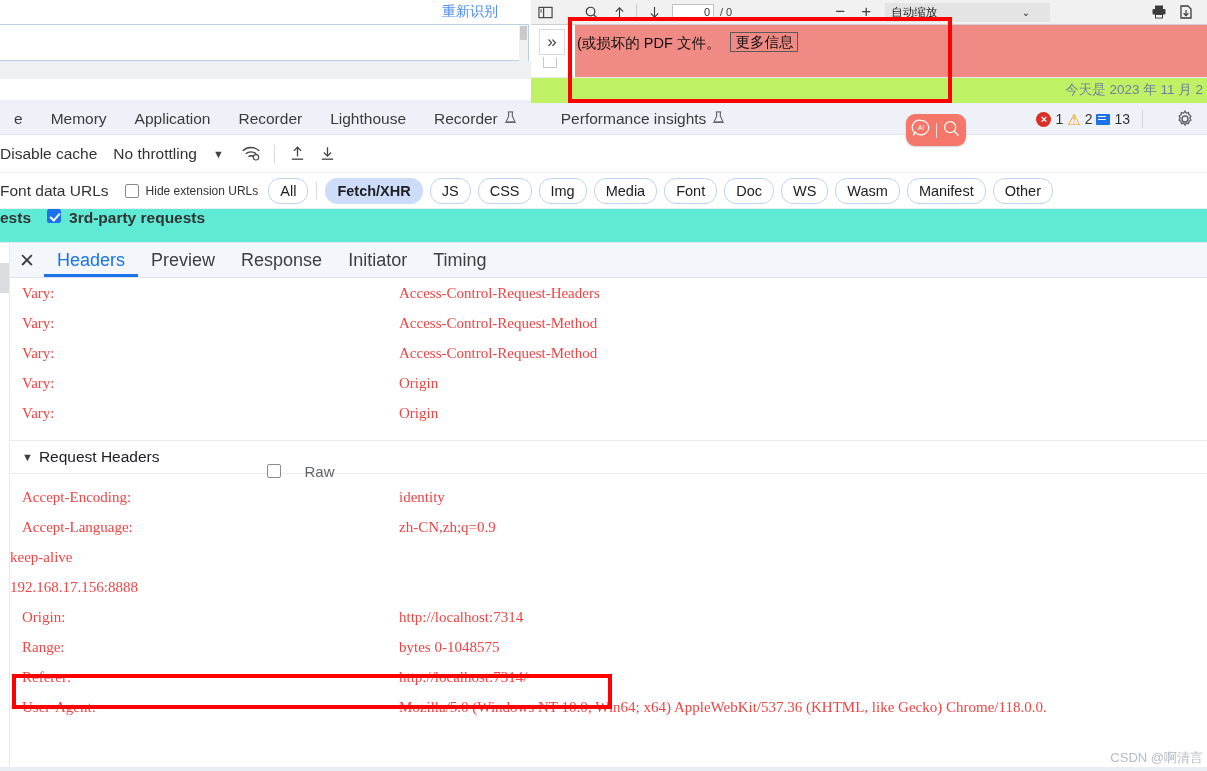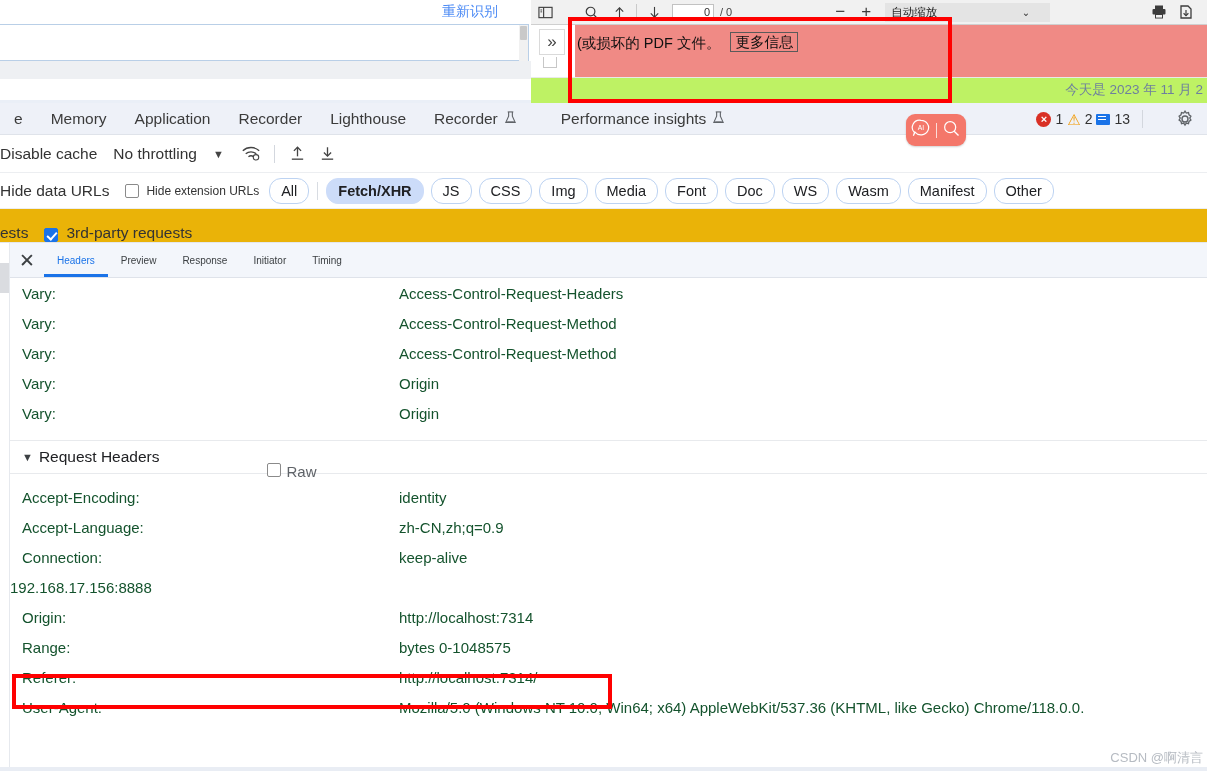--- a/index.html
+++ b/index.html
@@ -193,22 +193,23 @@
   .chip {
     border: 1px solid #bdd3f2; border-radius: 12px; height: 26px;
     display: flex; align-items: center; padding: 0 11px;
     font-size: 14.5px; color: #202124; margin-right: 7px; white-space: nowrap;
     background: #fff;
   }
   .chip.sel { background: #ccdcf9; border-color: #ccdcf9; font-weight: 600; }
   .chip-sep { width: 1px; height: 18px; background: #d8dce2; margin: 0 8px 0 1px; }
 
   .dt-toolbar3 {
-    height: 34px; background: #eab308; display: flex; align-items: flex-end;
+    height: 34px; background: #5eead4; display: flex; align-items: flex-start;
     border-bottom: 1px solid #e4e7ec;
+    font-weight: bold;
   }
 
   
   .panel { position: relative; height: 528px; background: #fff; }
   .panel-rail {
     position: absolute; left: 0; top: 0; width: 10px; height: 528px;
     background: #fff; border-right: 1px solid #e6e9ee;
   }
   .rail-thumb {
     position: absolute; left: 0; top: 20px; width: 9px; height: 30px; background: #dadce0;
@@ -216,39 +217,40 @@
   .subtabs {
     position: absolute; left: 10px; top: 0; right: 0; height: 35px;
     background: #f3f6fb; border-bottom: 1px solid #dfe3ea;
     display: flex; align-items: center;
   }
   .close-x {
     width: 34px; height: 34px; display: flex; align-items: center; justify-content: center;
     font-size: 19px; color: #3c4043;
   }
   .subtab {
-    font-size: 10px; color: #3c4043; padding: 0 13px; height: 34px;
+    font-size: 18px; color: #3c4043; padding: 0 13px; height: 34px;
     display: flex; align-items: center; white-space: nowrap;
   }
   .subtab.active { color: #1a73e8; box-shadow: inset 0 -3px 0 #1a73e8; }
 
   .rows { position: absolute; left: 10px; top: 35px; right: 0; bottom: 0; overflow: hidden; }
   .hrow {
-    display: flex; height: 30px; align-items: center; font-size: 15px; color: #14532d;
+    display: flex; height: 30px; align-items: center; font-size: 15px; color: #ef4444;
     position: relative;
+    font-family: Liberation Serif, serif;
   }
   .hrow .k { width: 389px; padding-left: 12px; white-space: nowrap; }
   .hrow .v { white-space: nowrap; }
   .section-head {
     height: 34px; display: flex; align-items: center; font-size: 15.5px;
     color: #202124; border-top: 1px solid #e8eaed; border-bottom: 1px solid #e8eaed;
     background: #fff;
   }
   .tri { font-size: 11px; color: #3c4043; padding: 0 6px 0 12px; }
-  .raw-wrap { display: flex; gap: 6px; margin-left: 107px; margin-top: 28px; }
+  .raw-wrap { display: flex; align-items: center; gap: 24px; margin-left: 107px; margin-top: 28px; }
   .raw-lbl { font-size: 15px; color: #5f6368; }
 
   
   .ann {
     position: absolute; border: 4px solid #ff0000; pointer-events: none; z-index: 60;
   }
   #ann-pdf { left: 568px; top: 17px; width: 384px; height: 86px; }
   #ann-range { left: 12px; top: 674px; width: 600px; height: 35px; }
 
   .watermark {
@@ -447,21 +449,21 @@
       <span class="ico-btn">
         <svg width="17" height="17" viewBox="0 0 18 18">
             <line x1="9" y1="2.4" x2="9" y2="11.8" stroke="#444" stroke-width="1.4"></line>
             <polyline points="5.2,8 9,11.8 12.8,8" fill="none" stroke="#444" stroke-width="1.4"></polyline>
             <line x1="3" y1="15" x2="15" y2="15" stroke="#444" stroke-width="1.4"></line>
           </svg>
       </span>
     </div>
 
     <div class="dt-toolbar2">
-      <span class="lbl" style="font-size:15.5px;color:#333;">Hide data URLs</span>
+      <span class="lbl" style="font-size:15.5px;color:#333;">Font data URLs</span>
       <span class="chk" style="margin-left:16px"></span>
       <span class="lbl" style="font-size:12px;color:#333;margin-left:7px">Hide extension URLs</span>
 
       <span style="display:flex;align-items:center;margin-left:10px">
         <span class="chip">All</span>
         <span class="chip-sep"></span>
         <span class="chip sel">Fetch/XHR</span>
         <span class="chip">JS</span>
         <span class="chip">CSS</span>
         <span class="chip">Img</span>
@@ -532,21 +534,20 @@
 
         <div class="hrow">
           <span class="k">Accept-Encoding:</span>
           <span class="v">identity</span>
         </div>
         <div class="hrow">
           <span class="k">Accept-Language:</span>
           <span class="v">zh-CN,zh;q=0.9</span>
         </div>
         <div class="hrow">
-          <span class="k">Connection:</span>
           <span class="v">keep-alive</span>
         </div>
         <div class="hrow">
           <span class="v">192.168.17.156:8888</span>
         </div>
         <div class="hrow">
           <span class="k">Origin:</span>
           <span class="v">http://localhost:7314</span>
         </div>
         <div class="hrow">

